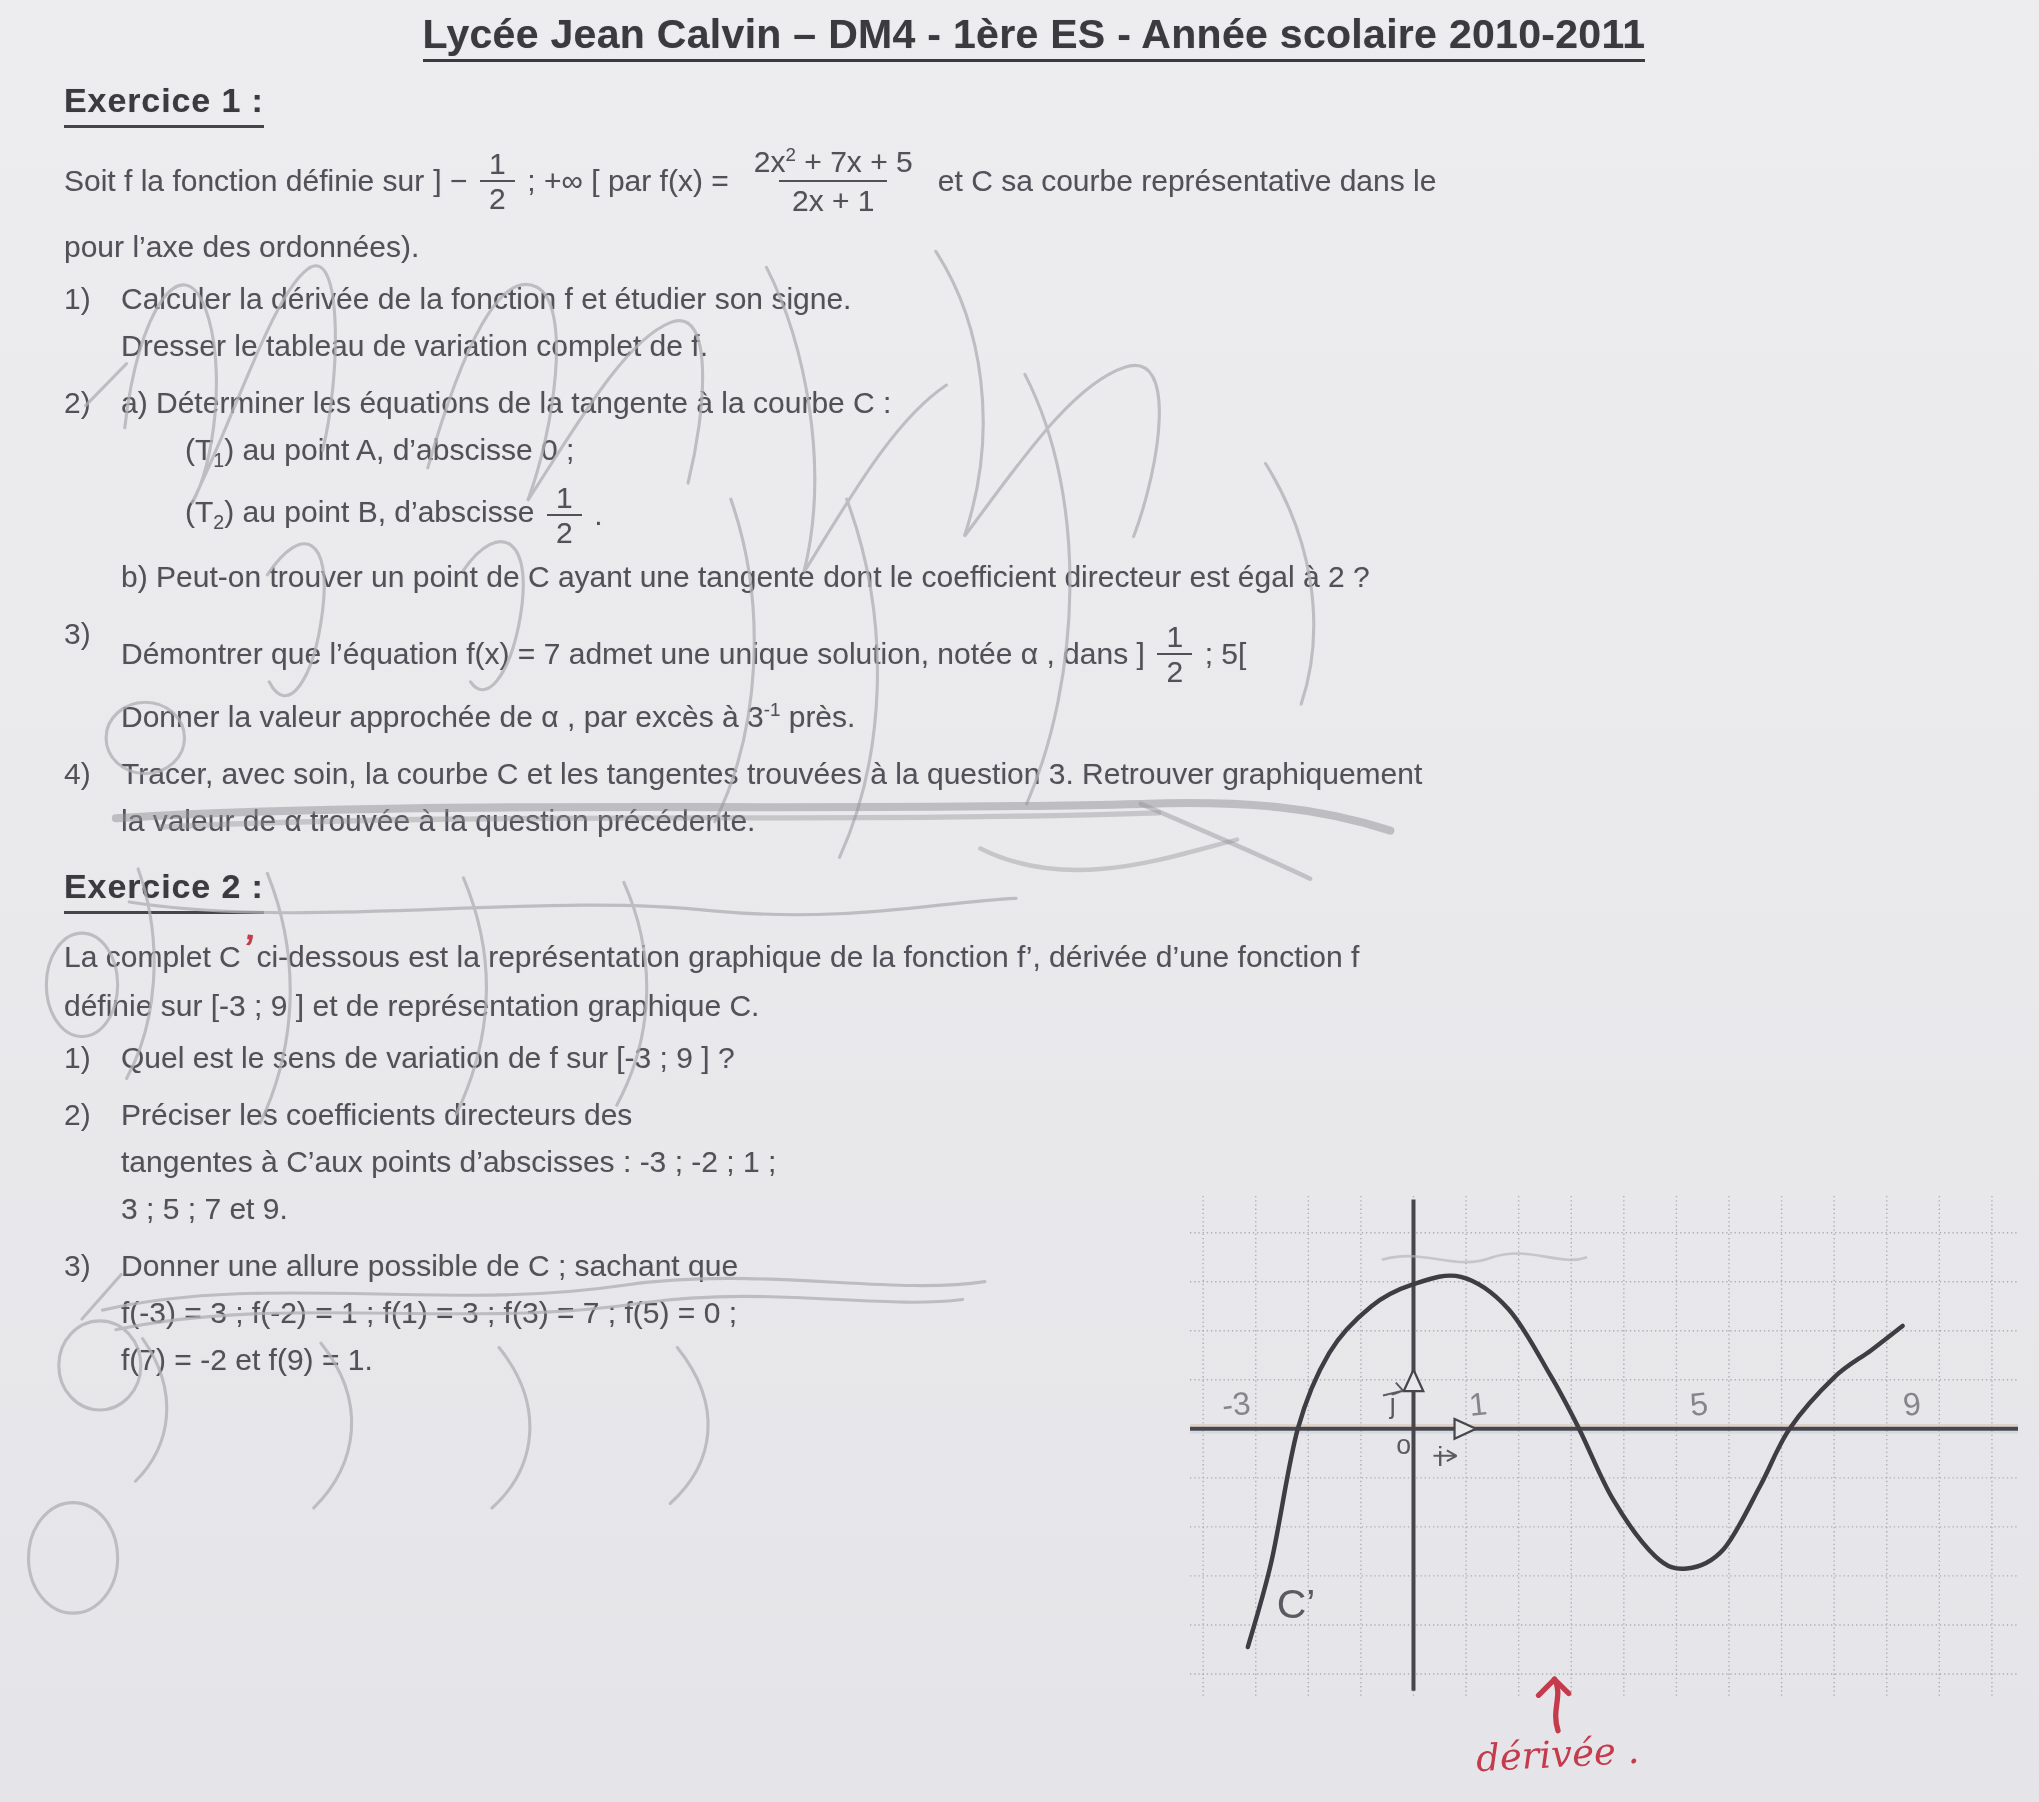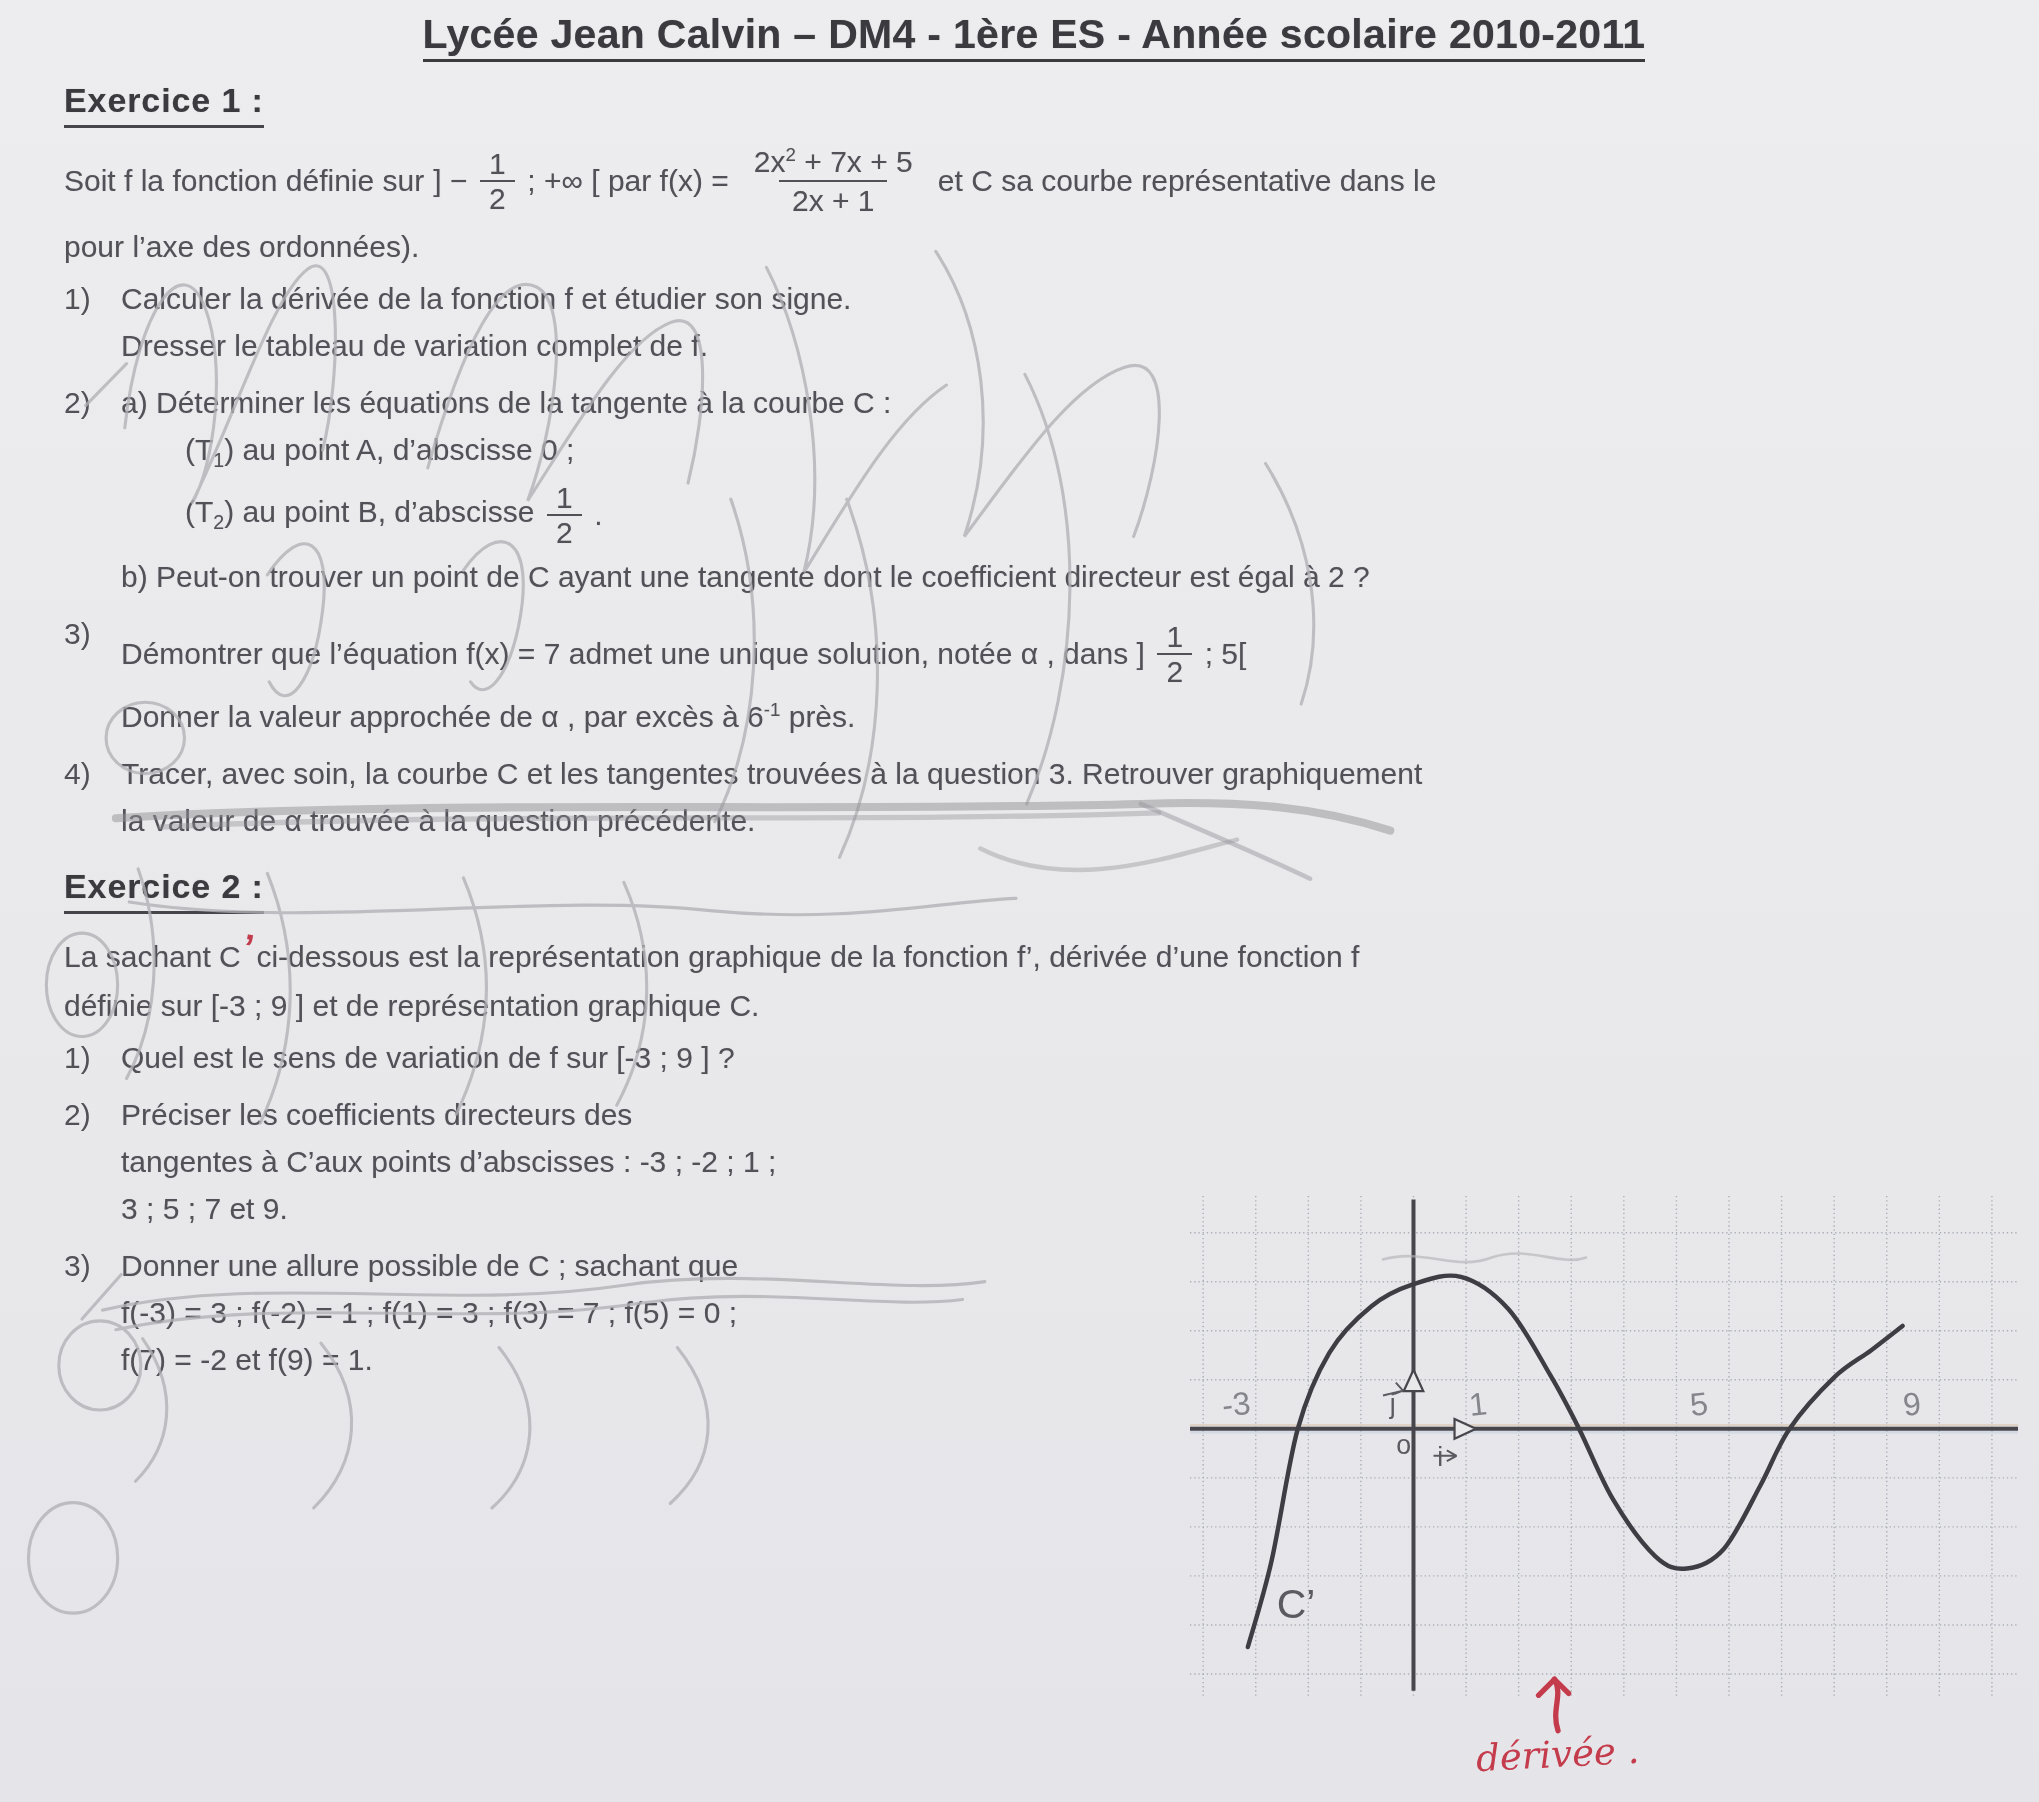--- a/index.html
+++ b/index.html
@@ -106,37 +106,37 @@
       <span class="no">3)</span>
       <div class="qb">
         <div class="mline">
           <span>Démontrer que l’équation f(x) = 7 admet une unique solution, notée α , dans ]</span>
           <span class="frac">
               <span class="n">1</span>
               <span class="d">2</span>
             </span>
           <span>; 5[</span>
         </div>
-        <div class="line"><span>Donner la valeur approchée de α , par excès à 6</span><sup>-1</sup><span> près.</span></div>
+        <div class="line"><span>Donner la valeur approchée de α , par excès à 3</span><sup>-1</sup><span> près.</span></div>
       </div>
     </div>
 
     <div class="q">
       <span class="no">4)</span>
       <div class="qb">
         <div class="line">Tracer, avec soin, la courbe C et les tangentes trouvées à la question 3. Retrouver graphiquement</div>
         <div class="line">la valeur de α trouvée à la question précédente.</div>
       </div>
     </div>
   </section>
 
   <section class="ex2">
     <div><span class="heading">Exercice 2 :</span></div>
     <div class="line">
-      <span>La sachant C</span><span class="redmark">’</span><span>ci-dessous est la représentation graphique de la fonction f’, dérivée d’une fonction f</span>
+      <span>La complet C</span><span class="redmark">’</span><span>ci-dessous est la représentation graphique de la fonction f’, dérivée d’une fonction f</span>
     </div>
     <div class="col">
       <div class="line">définie sur [-3 ; 9 ] et de représentation graphique C.</div>
       <div class="q">
         <span class="no">1)</span>
         <div class="qb">
             <div class="line">Quel est le sens de variation de f sur [-3 ; 9 ] ?</div>
           </div>
       </div>
       <div class="q">

